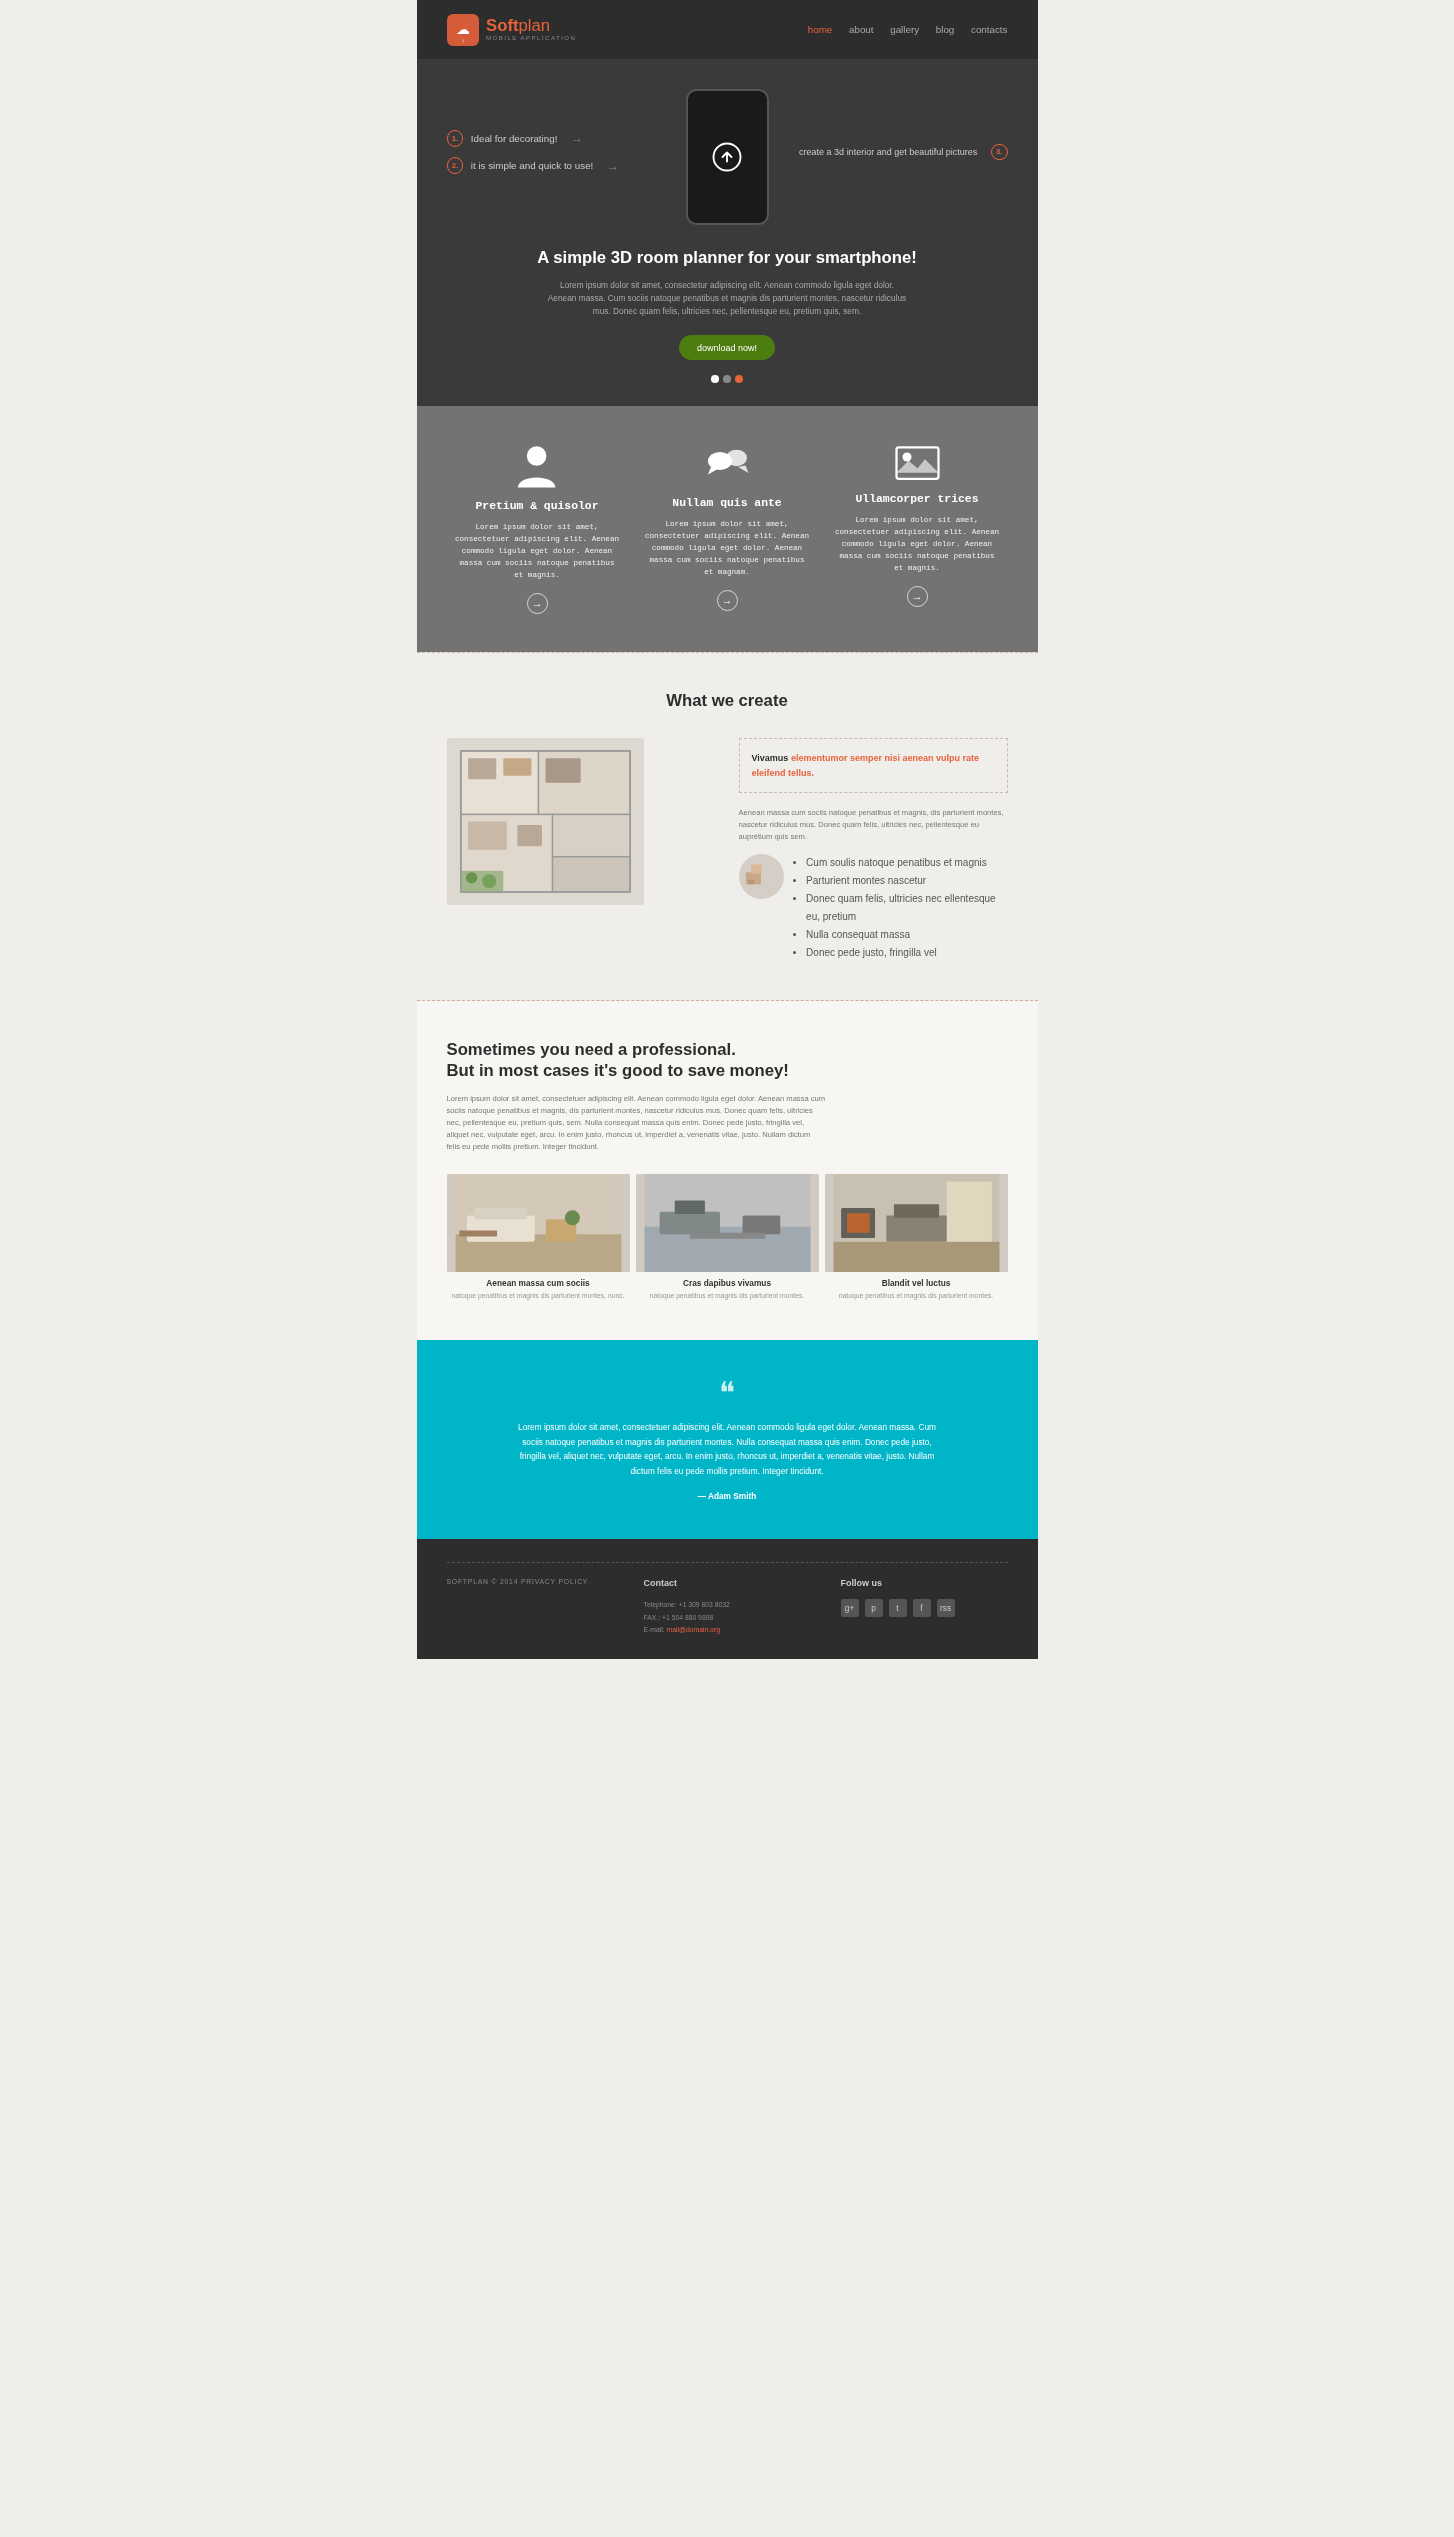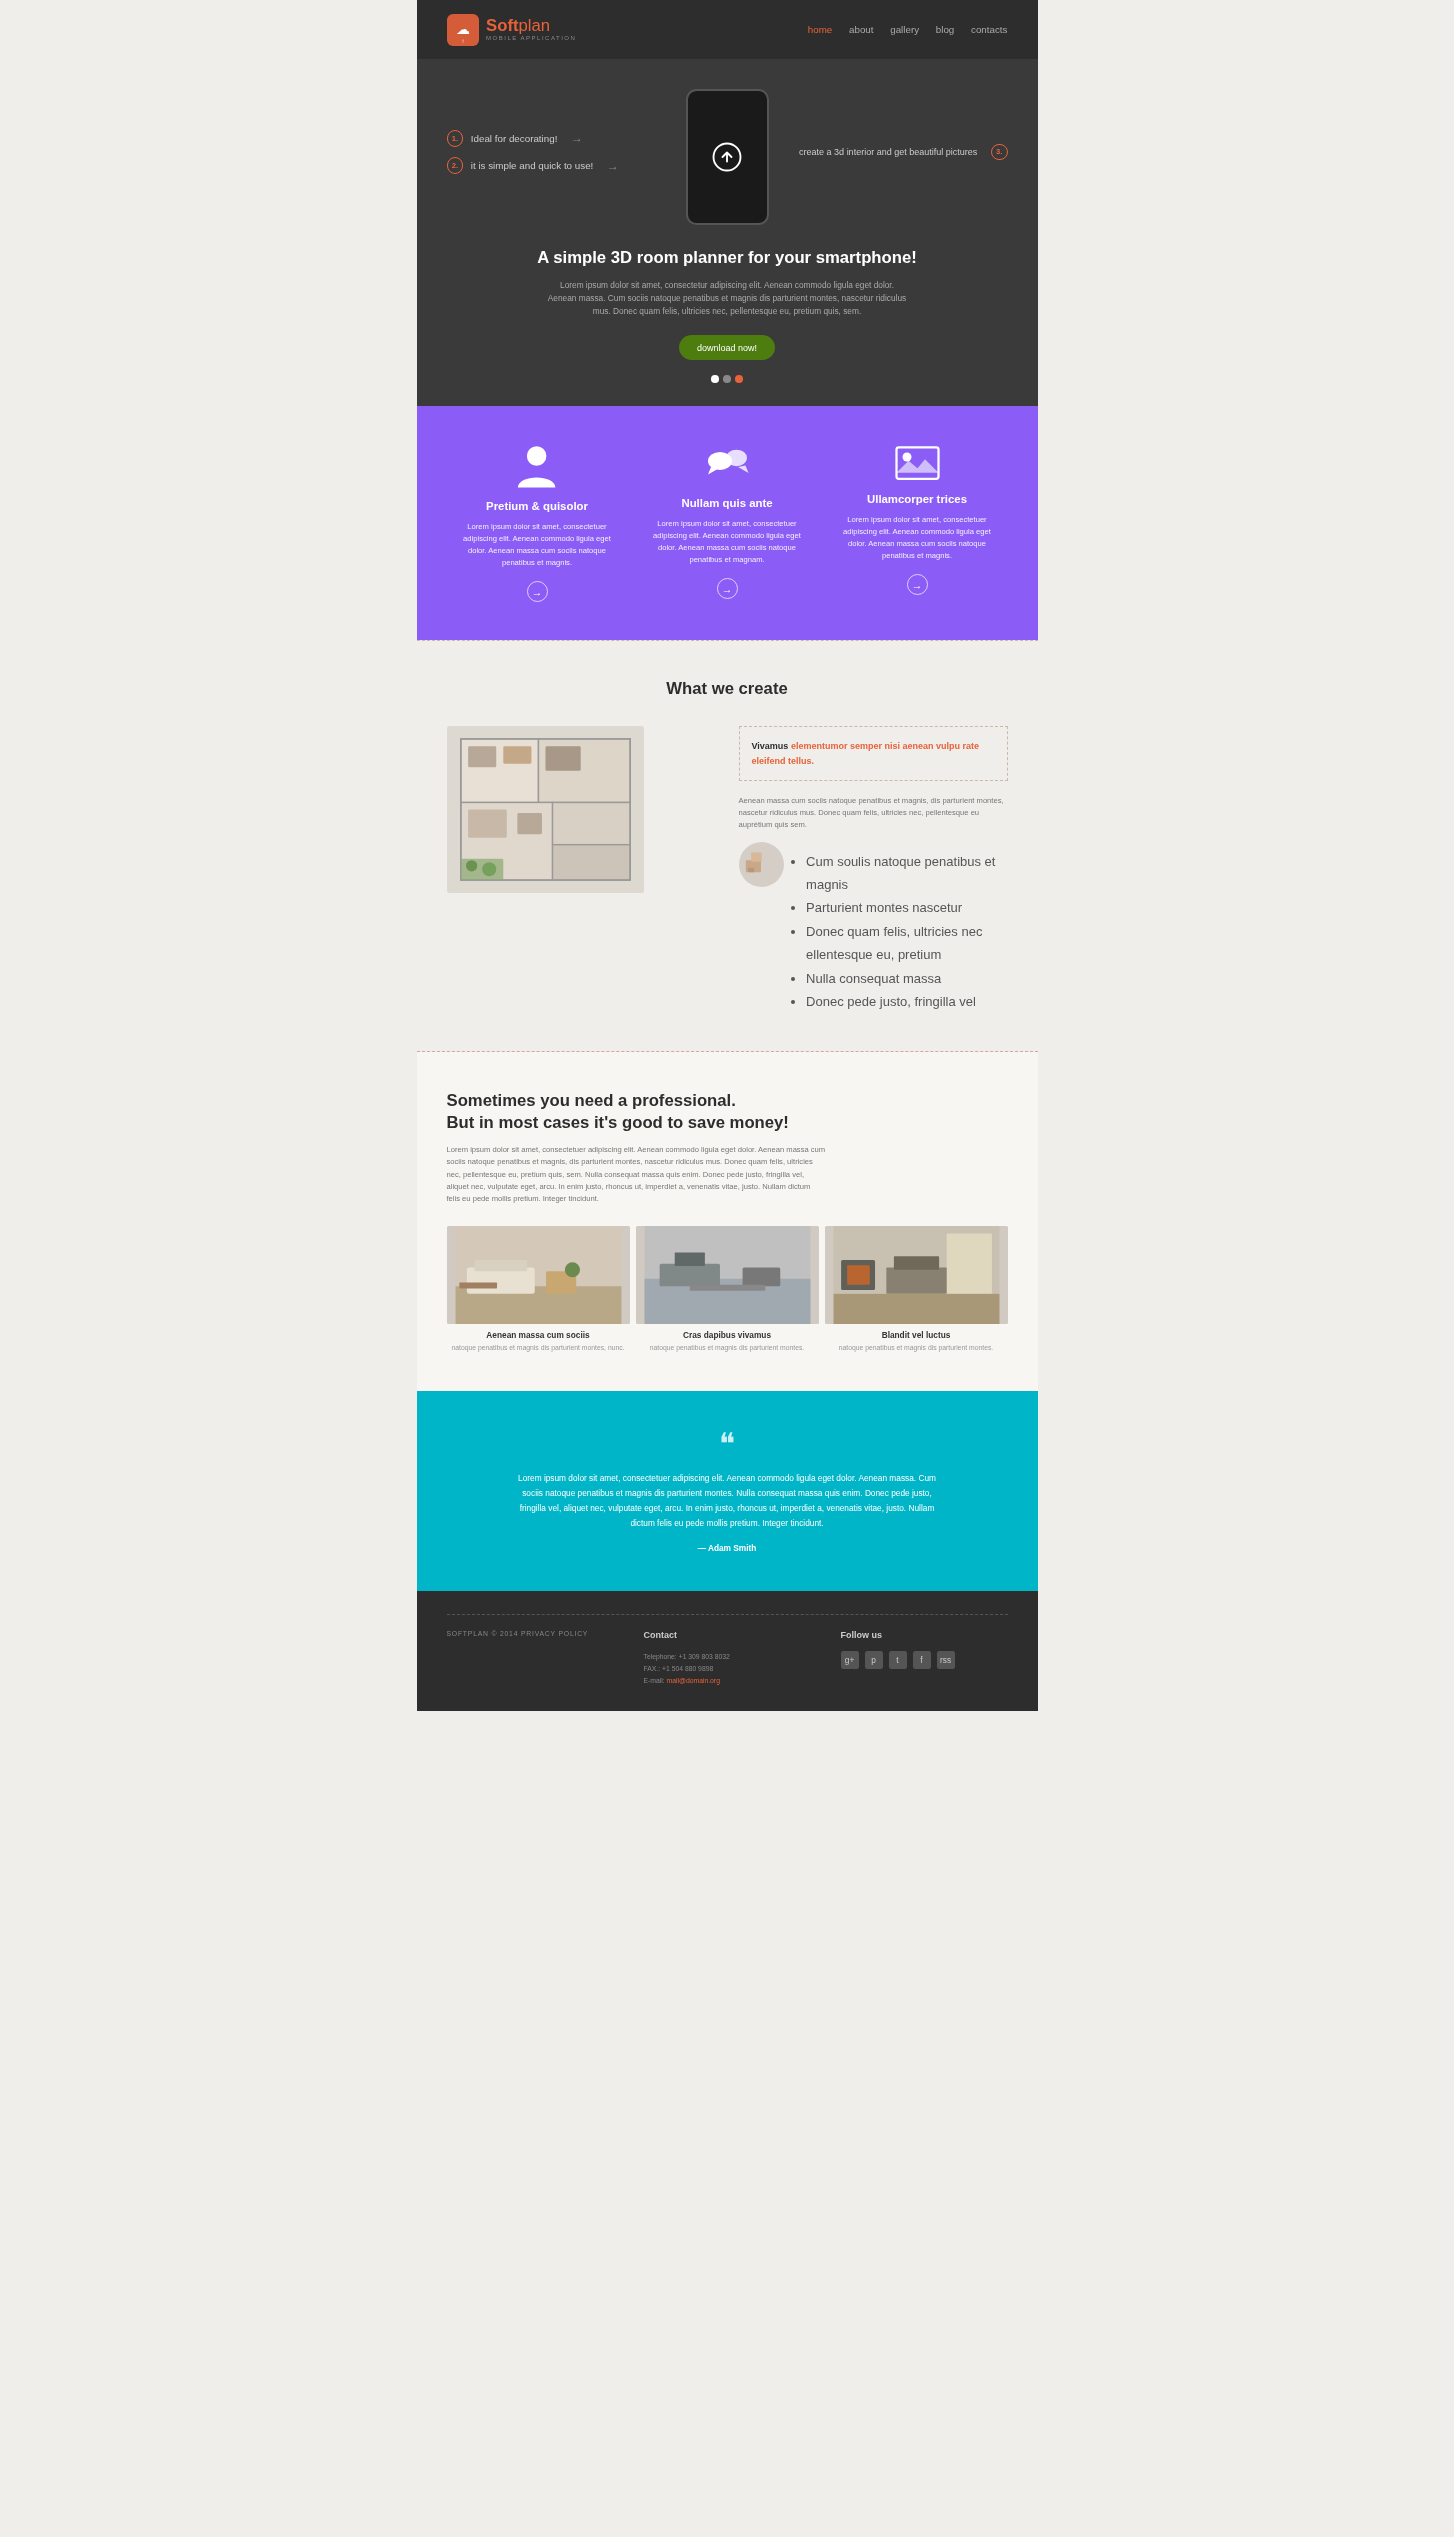--- a/index.html
+++ b/index.html
@@ -155,22 +155,23 @@
     }
     .dot.active {
       background: #fff;
     }
     .dot.filled {
       background: #e8623a;
     }
 
     
     .features-section {
-      background: #8b5cf6;
+      background: #737373;
       padding: 38px 30px;
+      font-family: Liberation Mono, monospace;
     }
     .features-grid {
       display: flex;
       gap: 23px;
       justify-content: center;
     }
     .feature-card {
       flex: 1;
       text-align: center;
       color: white;
@@ -283,24 +284,23 @@
       border-radius: 50%;
       flex-shrink: 0;
       overflow: hidden;
       display: flex;
       align-items: center;
       justify-content: center;
     }
     .offer-list {
       list-style: disc;
       padding-left: 12px;
-      font-size: 13px;
+      font-size: 10px;
       color: #555;
       line-height: 1.8;
-      margin-top: 8px;
     }
 
     
     .pro-section {
       background: #f8f6f3;
       padding: 38px 30px;
     }
     .pro-title {
       font-size: 16.7px;
       font-weight: bold;

